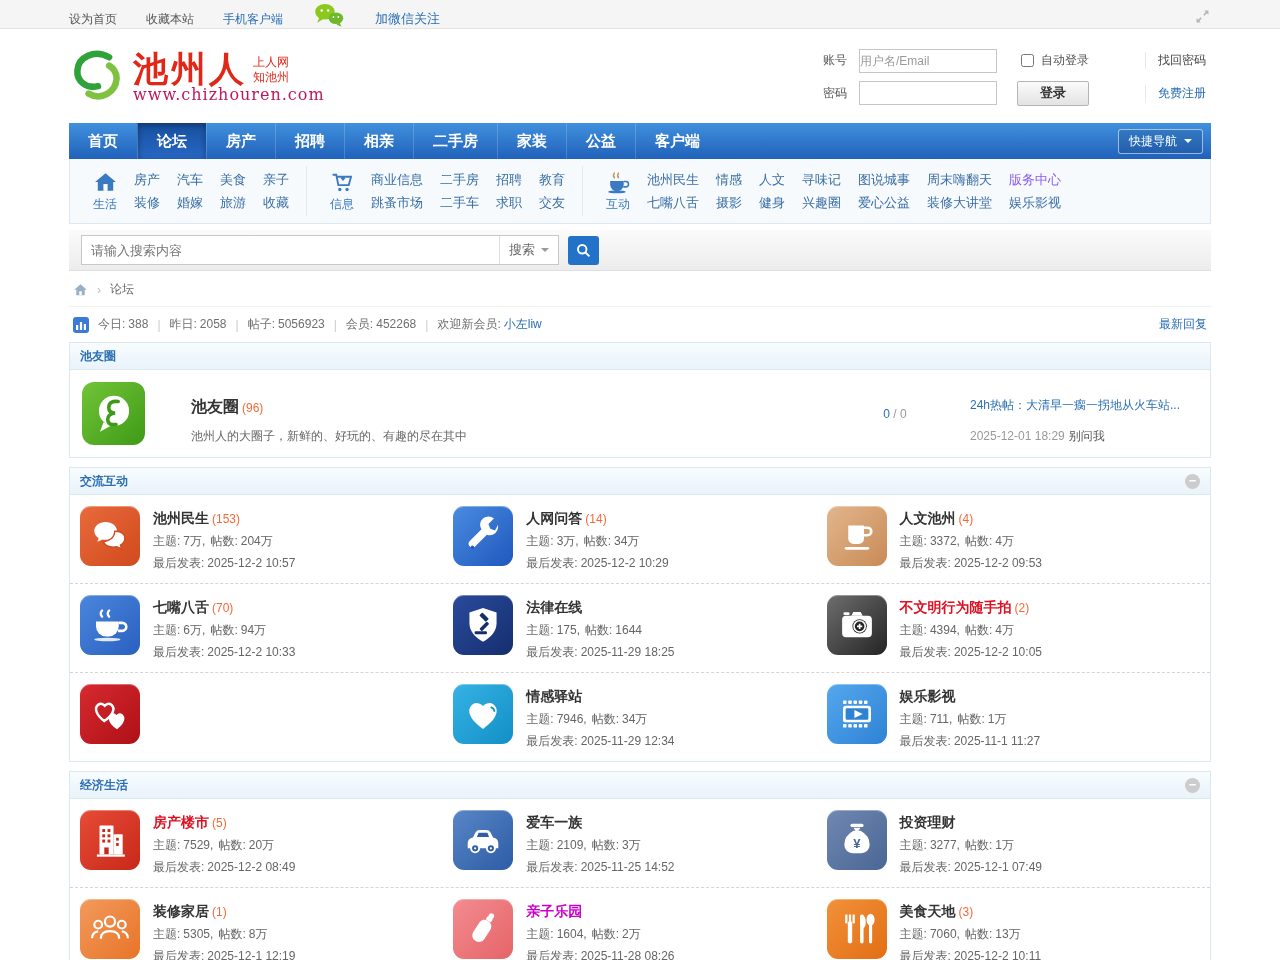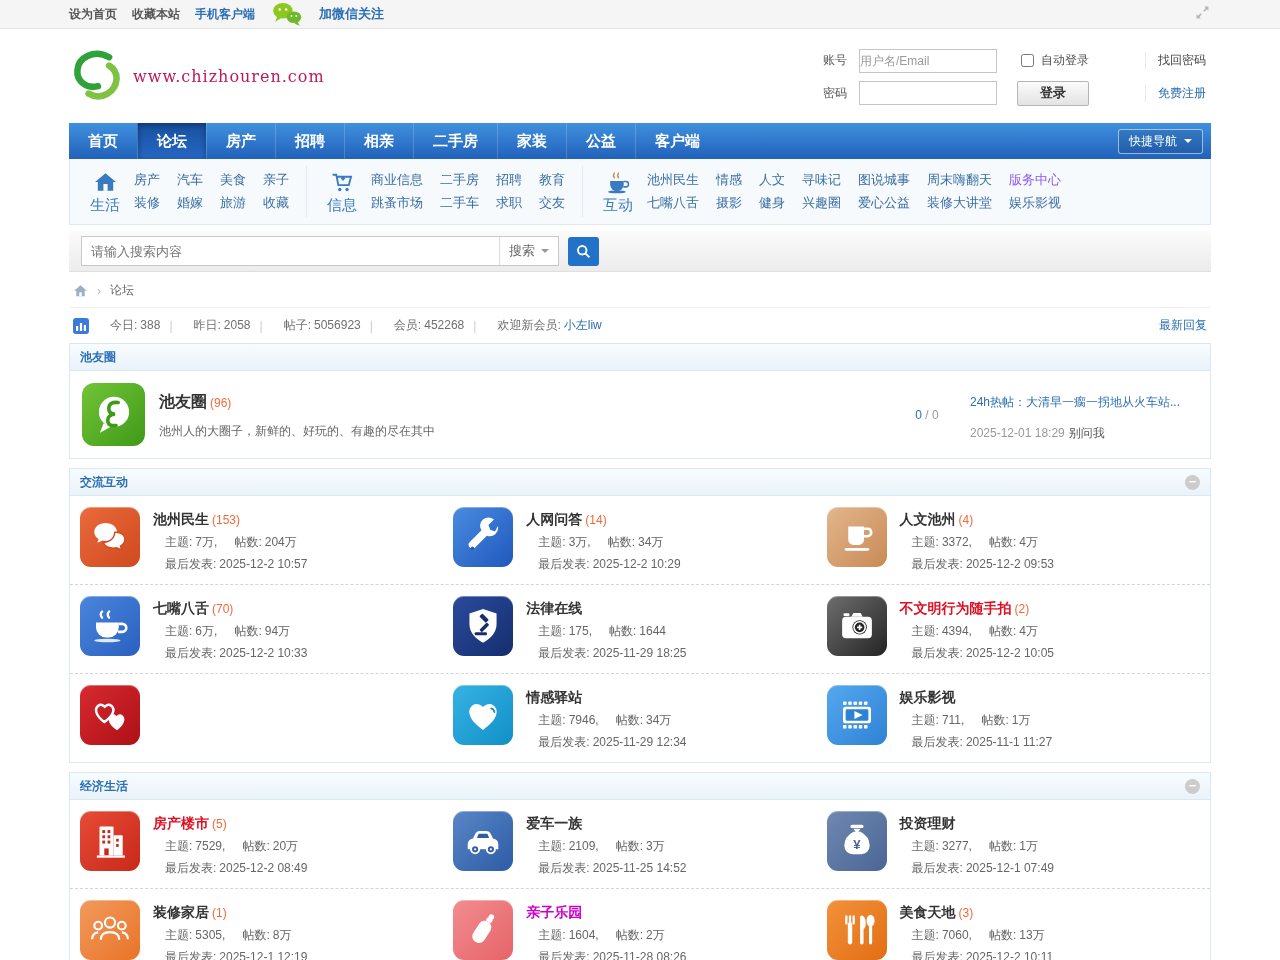--- a/index.html
+++ b/index.html
@@ -1,21 +1,21 @@
 <!DOCTYPE html>
 <html><head>
 <meta charset="utf-8">
 <style>
   html,body{margin:0;padding:0;width:1280px;height:960px;overflow:hidden;background:#fff;
     font-family:"Liberation Sans","DejaVu Sans",sans-serif;}
   .wrap{width:1142px;margin:0 auto;position:relative;}
   a{text-decoration:none;cursor:pointer;}
   
   #topbar{height:28px;background:#f5f5f5;border-bottom:1px solid #e3e3e3;font-size:12px;color:#555;}
-  #topbar .wrap{display:flex;align-items:center;height:28px;gap:15px;font-weight:bold;}
+  #topbar .wrap{display:flex;align-items:flex-end;height:28px;gap:29px;}
   .toplink{color:#555;}
   .toplink.blue{color:#2b6fb4;}
   #topbar .spacer{flex:1;}
   .wx-icon svg{width:34px;height:26px;vertical-align:middle;}
   .expand-icon svg{width:17px;height:17px;}
   
   #header .wrap{display:flex;justify-content:space-between;align-items:center;height:92px;padding-top:2px;}
   .logo{display:flex;align-items:center;gap:8px;}
   .logo-swirl svg{width:56px;height:56px;}
   .logo-main{display:flex;align-items:flex-start;gap:6px;}
@@ -33,21 +33,21 @@
   #nav{height:36px;background:linear-gradient(#4090de,#2161ba);display:flex;}
   .nav-item{padding:0 19px;line-height:36px;font-size:15px;font-weight:bold;color:#fff;cursor:pointer;border-left:1px solid rgba(255,255,255,.18);}
   .nav-item:first-child{border-left:none;}
   .nav-item.active{background:linear-gradient(#17509f,#2767c4);box-shadow:inset 0 2px 6px rgba(0,0,0,.35);}
   .quicknav{margin-left:auto;margin-right:8px;align-self:center;border:1px solid rgba(255,255,255,.55);border-radius:3px;padding:3px 10px;font-size:12px;color:#fff;background:rgba(0,0,0,.10);display:flex;gap:7px;align-items:center;cursor:pointer;}
   .caret-w{width:0;height:0;border:4px solid transparent;border-top-color:#fff;margin-top:4px;}
   
   #subnav{background:#f7fafc;border:1px solid #dde8f0;border-top:none;display:flex;padding:7px 0;}
   .sgroup{display:flex;gap:11px;padding:2px 17px;border-left:1px solid #e2ebf2;}
   .sgroup:first-child{border-left:none;}
-  .sicon{width:36px;text-align:center;font-size:15px;color:#3a7ac0;padding-top:2px;}
+  .sicon{width:36px;text-align:center;font-size:12px;color:#3a7ac0;padding-top:2px;}
   .sicon svg{width:25px;height:25px;display:block;margin:0 auto 1px;}
   .slinks .srow{display:flex;gap:17px;line-height:23px;font-size:13px;}
   .slink{color:#3a6ea5;white-space:nowrap;}
   .slink.red{color:#8b5cf6;}
   
   #searchbar{background:linear-gradient(#fbfbfb,#ececec);border-bottom:1px solid #dfdfdf;padding:5px 0;}
   #searchbar .wrap{display:flex;align-items:center;gap:9px;padding-left:0;}
   .searchbox{display:flex;border:1px solid #c8c8c8;background:#fff;height:28px;align-items:center;width:476px;margin-left:12px;}
   .searchbox input{flex:1;border:none;padding:0 9px;font-size:13px;color:#333;outline:none;height:24px;}
   .scope{border-left:1px solid #ddd;width:58px;height:28px;display:flex;align-items:center;justify-content:center;gap:6px;color:#666;font-size:13px;cursor:pointer;}
@@ -69,24 +69,24 @@
   .collapse{margin-left:auto;align-self:center;width:15px;height:15px;border-radius:50%;background:#ccc;color:#fff;text-align:center;line-height:14px;font-size:13px;cursor:pointer;}
   .frow{display:flex;padding:11px 10px;border-bottom:1px dashed #d5d5d5;}
   .frow:last-child{border-bottom:none;}
   .fcell{width:33.33%;display:flex;gap:13px;padding-right:8px;box-sizing:border-box;}
   .ficon{width:60px;height:60px;border-radius:11px;flex:none;display:flex;align-items:center;justify-content:center;cursor:pointer;box-shadow:inset 0 1px 0 rgba(255,255,255,.35);}
   .ficon svg{width:42px;height:42px;}
   .finfo{padding-top:3px;min-width:0;}
   .fname{font-size:14px;font-weight:bold;color:#333;}
   .fcount{font-size:12px;color:#f26a3a;font-weight:normal;margin-left:3px;}
   .fmeta{font-size:12px;color:#666;margin-top:5px;white-space:nowrap;}
-  .lab{margin-right:3px;margin-left:12px;}
+  .lab{margin-right:3px;}
   .msep{margin-right:5px;}
   
-  .circle-row{display:flex;padding:12px 12px;align-items:center;}
+  .circle-row{display:flex;padding:12px 12px;align-items:flex-end;gap:32px;}
   .cicon{width:63px;height:63px;border-radius:12px;background:linear-gradient(135deg,#72c437,#3f9a17);flex:none;display:flex;align-items:center;justify-content:center;margin-right:14px;cursor:pointer;}
   .cicon svg{width:50px;height:50px;}
   .cinfo{flex:1;padding-top:2px;}
   .cname{font-size:16px;font-weight:bold;color:#333;}
   .cdesc{font-size:12px;color:#666;margin-top:10px;}
   .cstats{width:86px;text-align:center;align-self:center;font-size:12px;color:#999;}
   .clast{width:228px;font-size:12px;padding-top:6px;}
   .clast .hot{display:block;color:#2b6fb4;white-space:nowrap;overflow:hidden;text-overflow:ellipsis;}
   .clast .when{margin-top:14px;color:#999;}
   .clast .who{color:#555;margin-left:4px;}
@@ -120,20 +120,27 @@
 <div id="header">
   <div class="wrap">
     <div class="logo">
       <span class="logo-swirl">
         <svg viewBox="0 0 60 60" fill="none">
           <path d="M43 11C27 2 10 11 9 25c-1 12 10 20 22 17" stroke="#2fa33a" stroke-width="7" stroke-linecap="round"></path>
           <path d="M21 50c14 8 29-2 30-16 0-6-3-11-8-14" stroke="#7fc241" stroke-width="7" stroke-linecap="round"></path>
         </svg>
       </span>
       <div>
+        <div class="logo-main">
+          <span class="logo-name">池州人</span>
+          <span class="logo-slogan">
+            <div>上人网</div>
+            <div>知池州</div>
+          </span>
+        </div>
         <div class="logo-url">www.chizhouren.com</div>
       </div>
     </div>
     <div class="login">
       <span>账号</span>
       <input type="text" placeholder="用户名/Email" style="">
       <span class="chkwrap">
         <input type="checkbox" style="">
         <span>自动登录</span>
       </span>

